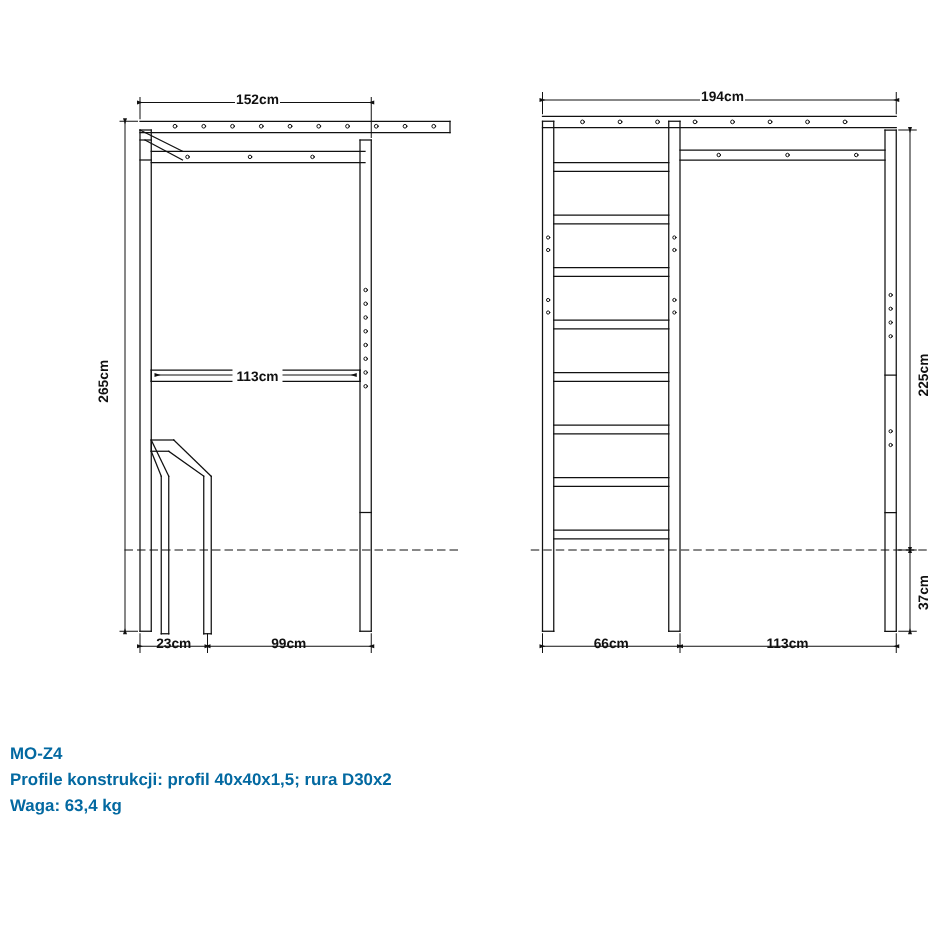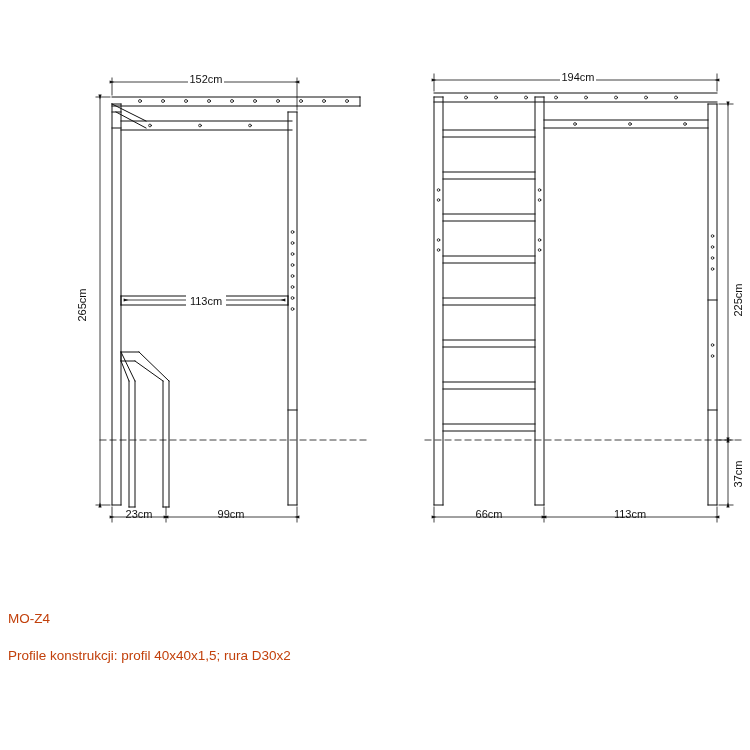--- a/index.html
+++ b/index.html
@@ -14,41 +14,41 @@
     color: #1a1a1a;
     position: relative;
     overflow: hidden;
   }
   #stage {
     position: absolute;
     left: 0;
     top: 0;
     width: 750px;
     height: 750px;
+    font-weight: bold;
   }
   svg#drawing {
     position: absolute;
     left: 0;
     top: 0;
     width: 750px;
     height: 750px;
     display: block;
   }
   .spec-block {
     position: absolute;
     left: 8px;
     top: 592px;
     width: 600px;
   }
   .spec-line {
     font-size: 13.5px;
     line-height: 21px;
-    color: #c2410c;
+    color: #0369a1;
     white-space: pre;
-    margin-top: 16px;
   }
   .dim-text {
     font-family: "Liberation Sans", sans-serif;
     font-size: 11px;
     fill: #111111;
   }
   .dim-text-v {
     font-family: "Liberation Sans", sans-serif;
     font-size: 11px;
     fill: #111111;
@@ -279,15 +279,16 @@
       <text class="dim-text-v" x="742" y="474" text-anchor="middle" transform="rotate(-90 742 474)">37cm</text>
 
       <text class="dim-text" x="489" y="518" text-anchor="middle">66cm</text>
       <text class="dim-text" x="630" y="518" text-anchor="middle">113cm</text>
     </g>
   </svg>
 
   <div class="spec-block">
     <div class="spec-line">MO-Z4</div>
     <div class="spec-line">Profile konstrukcji: profil 40x40x1,5; rura D30x2</div>
+    <div class="spec-line">Waga: 63,4 kg</div>
   </div>
 
 </div>
 
 </body></html>

